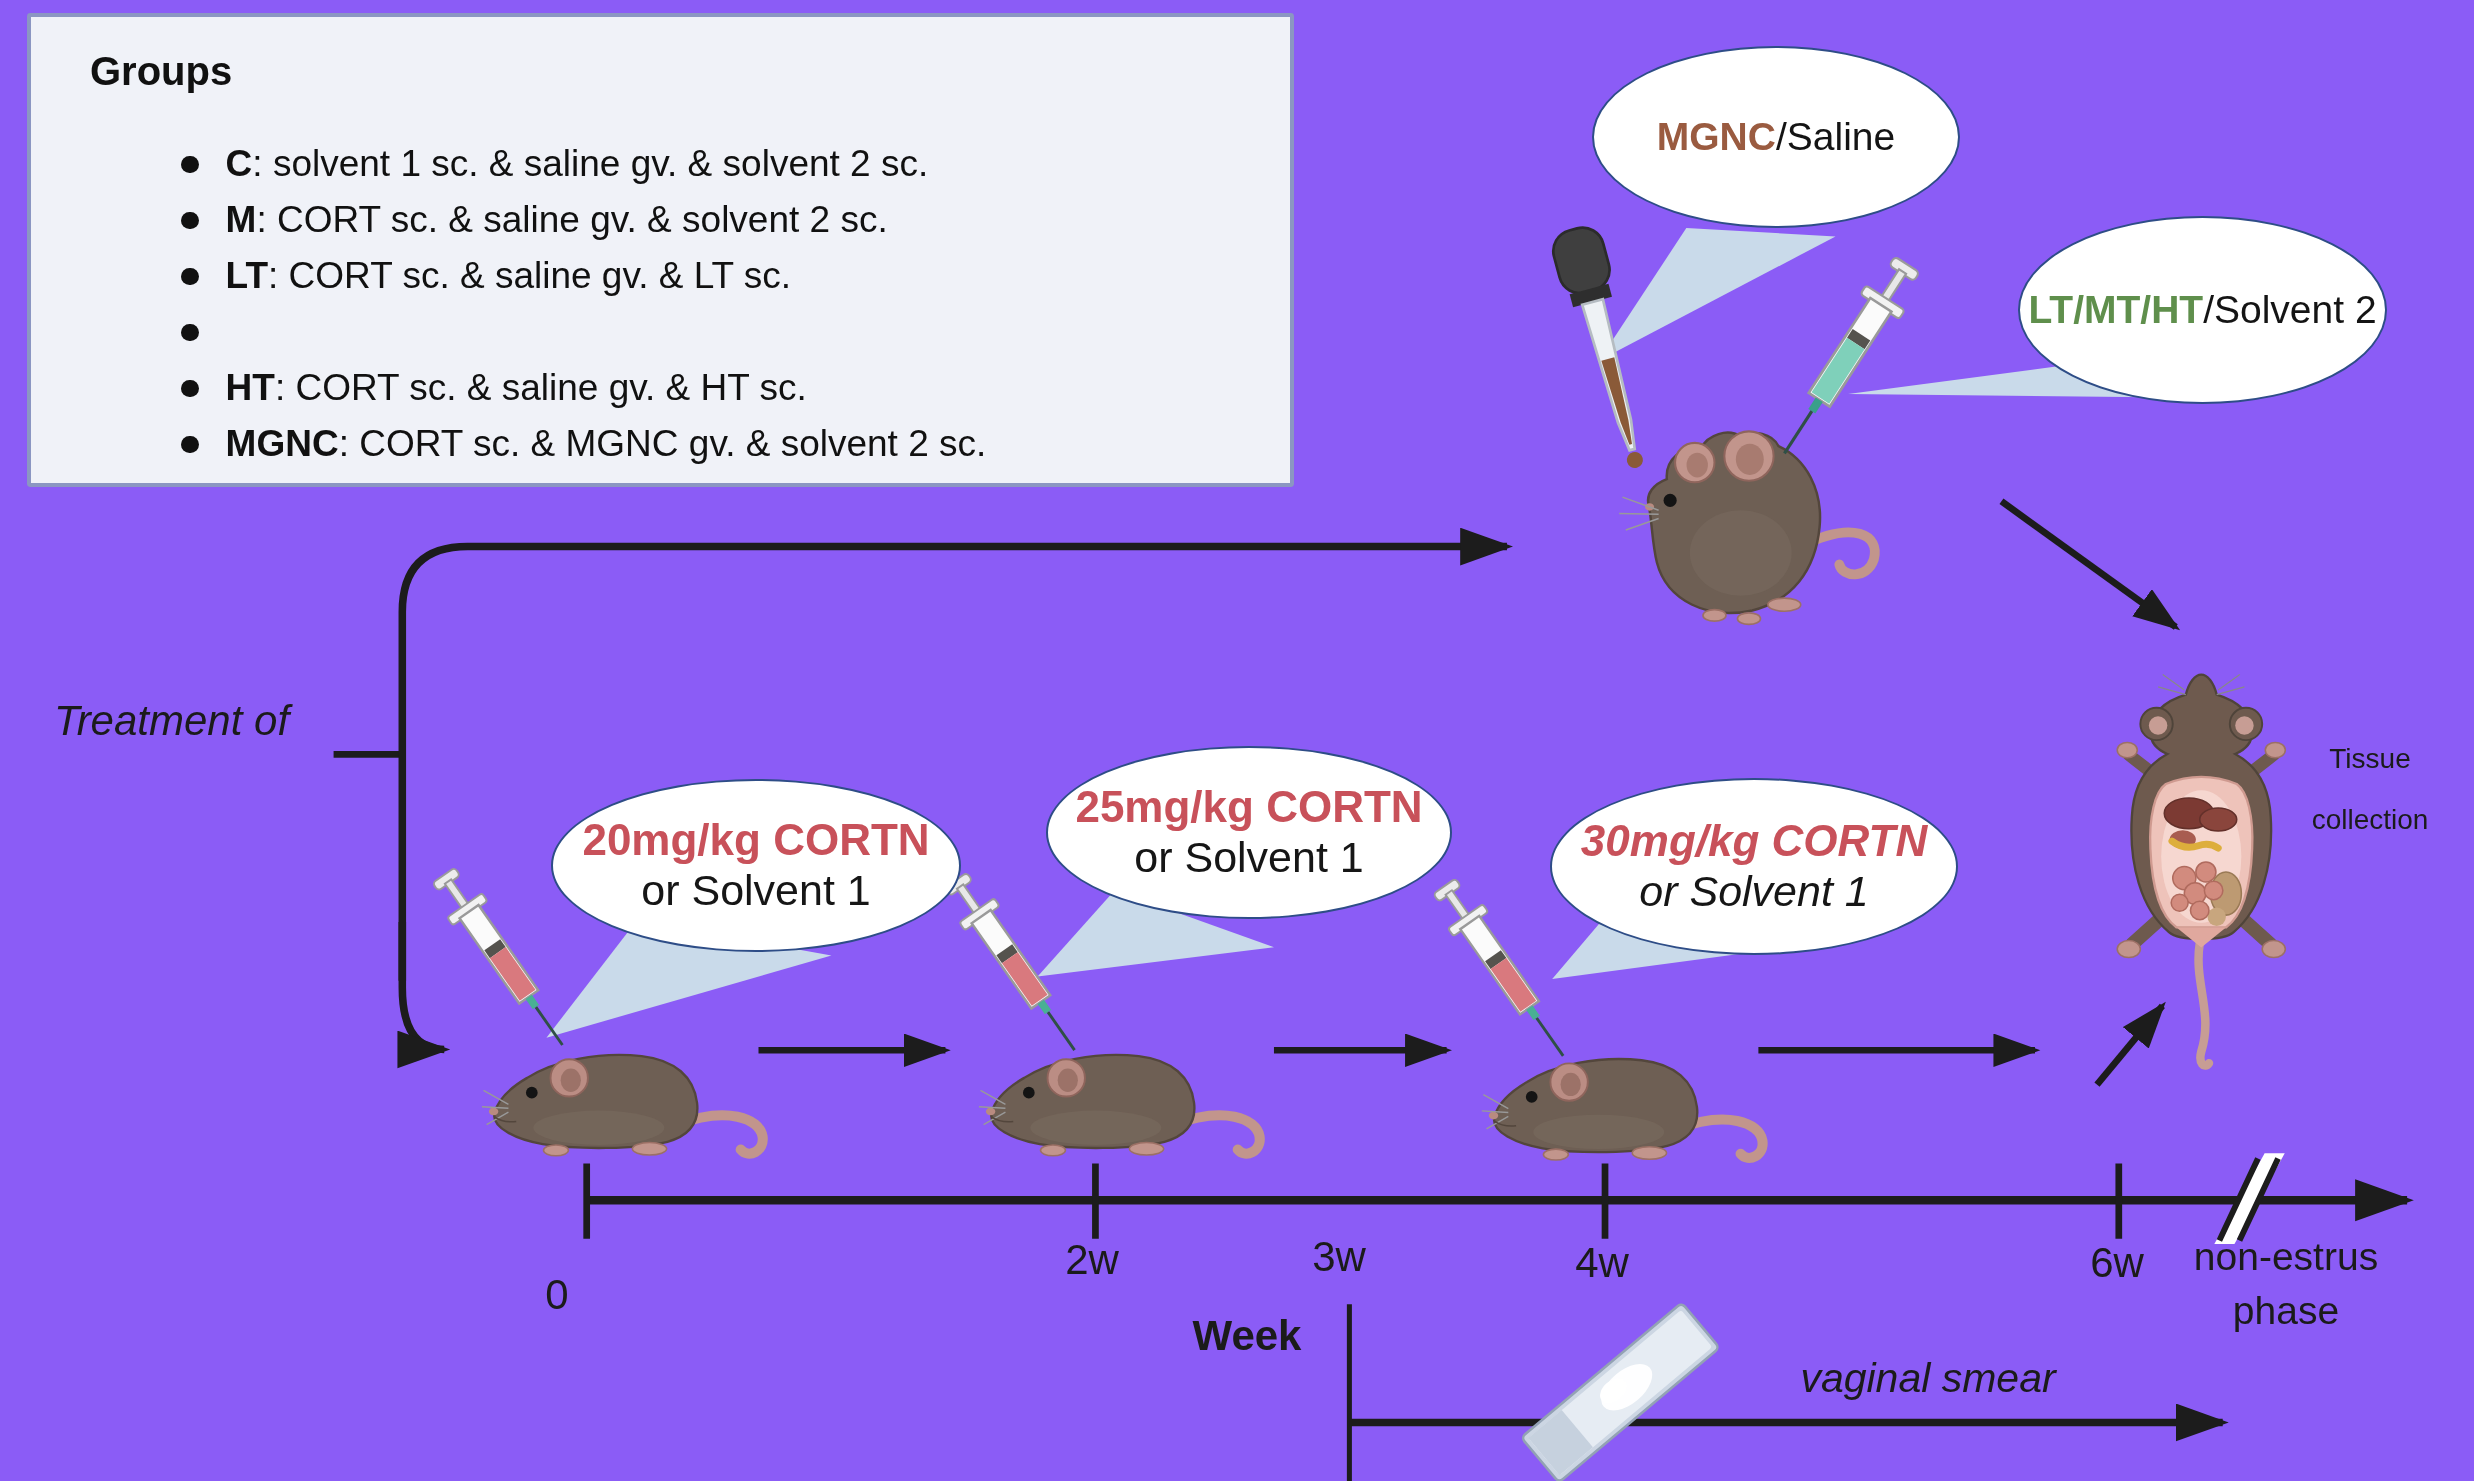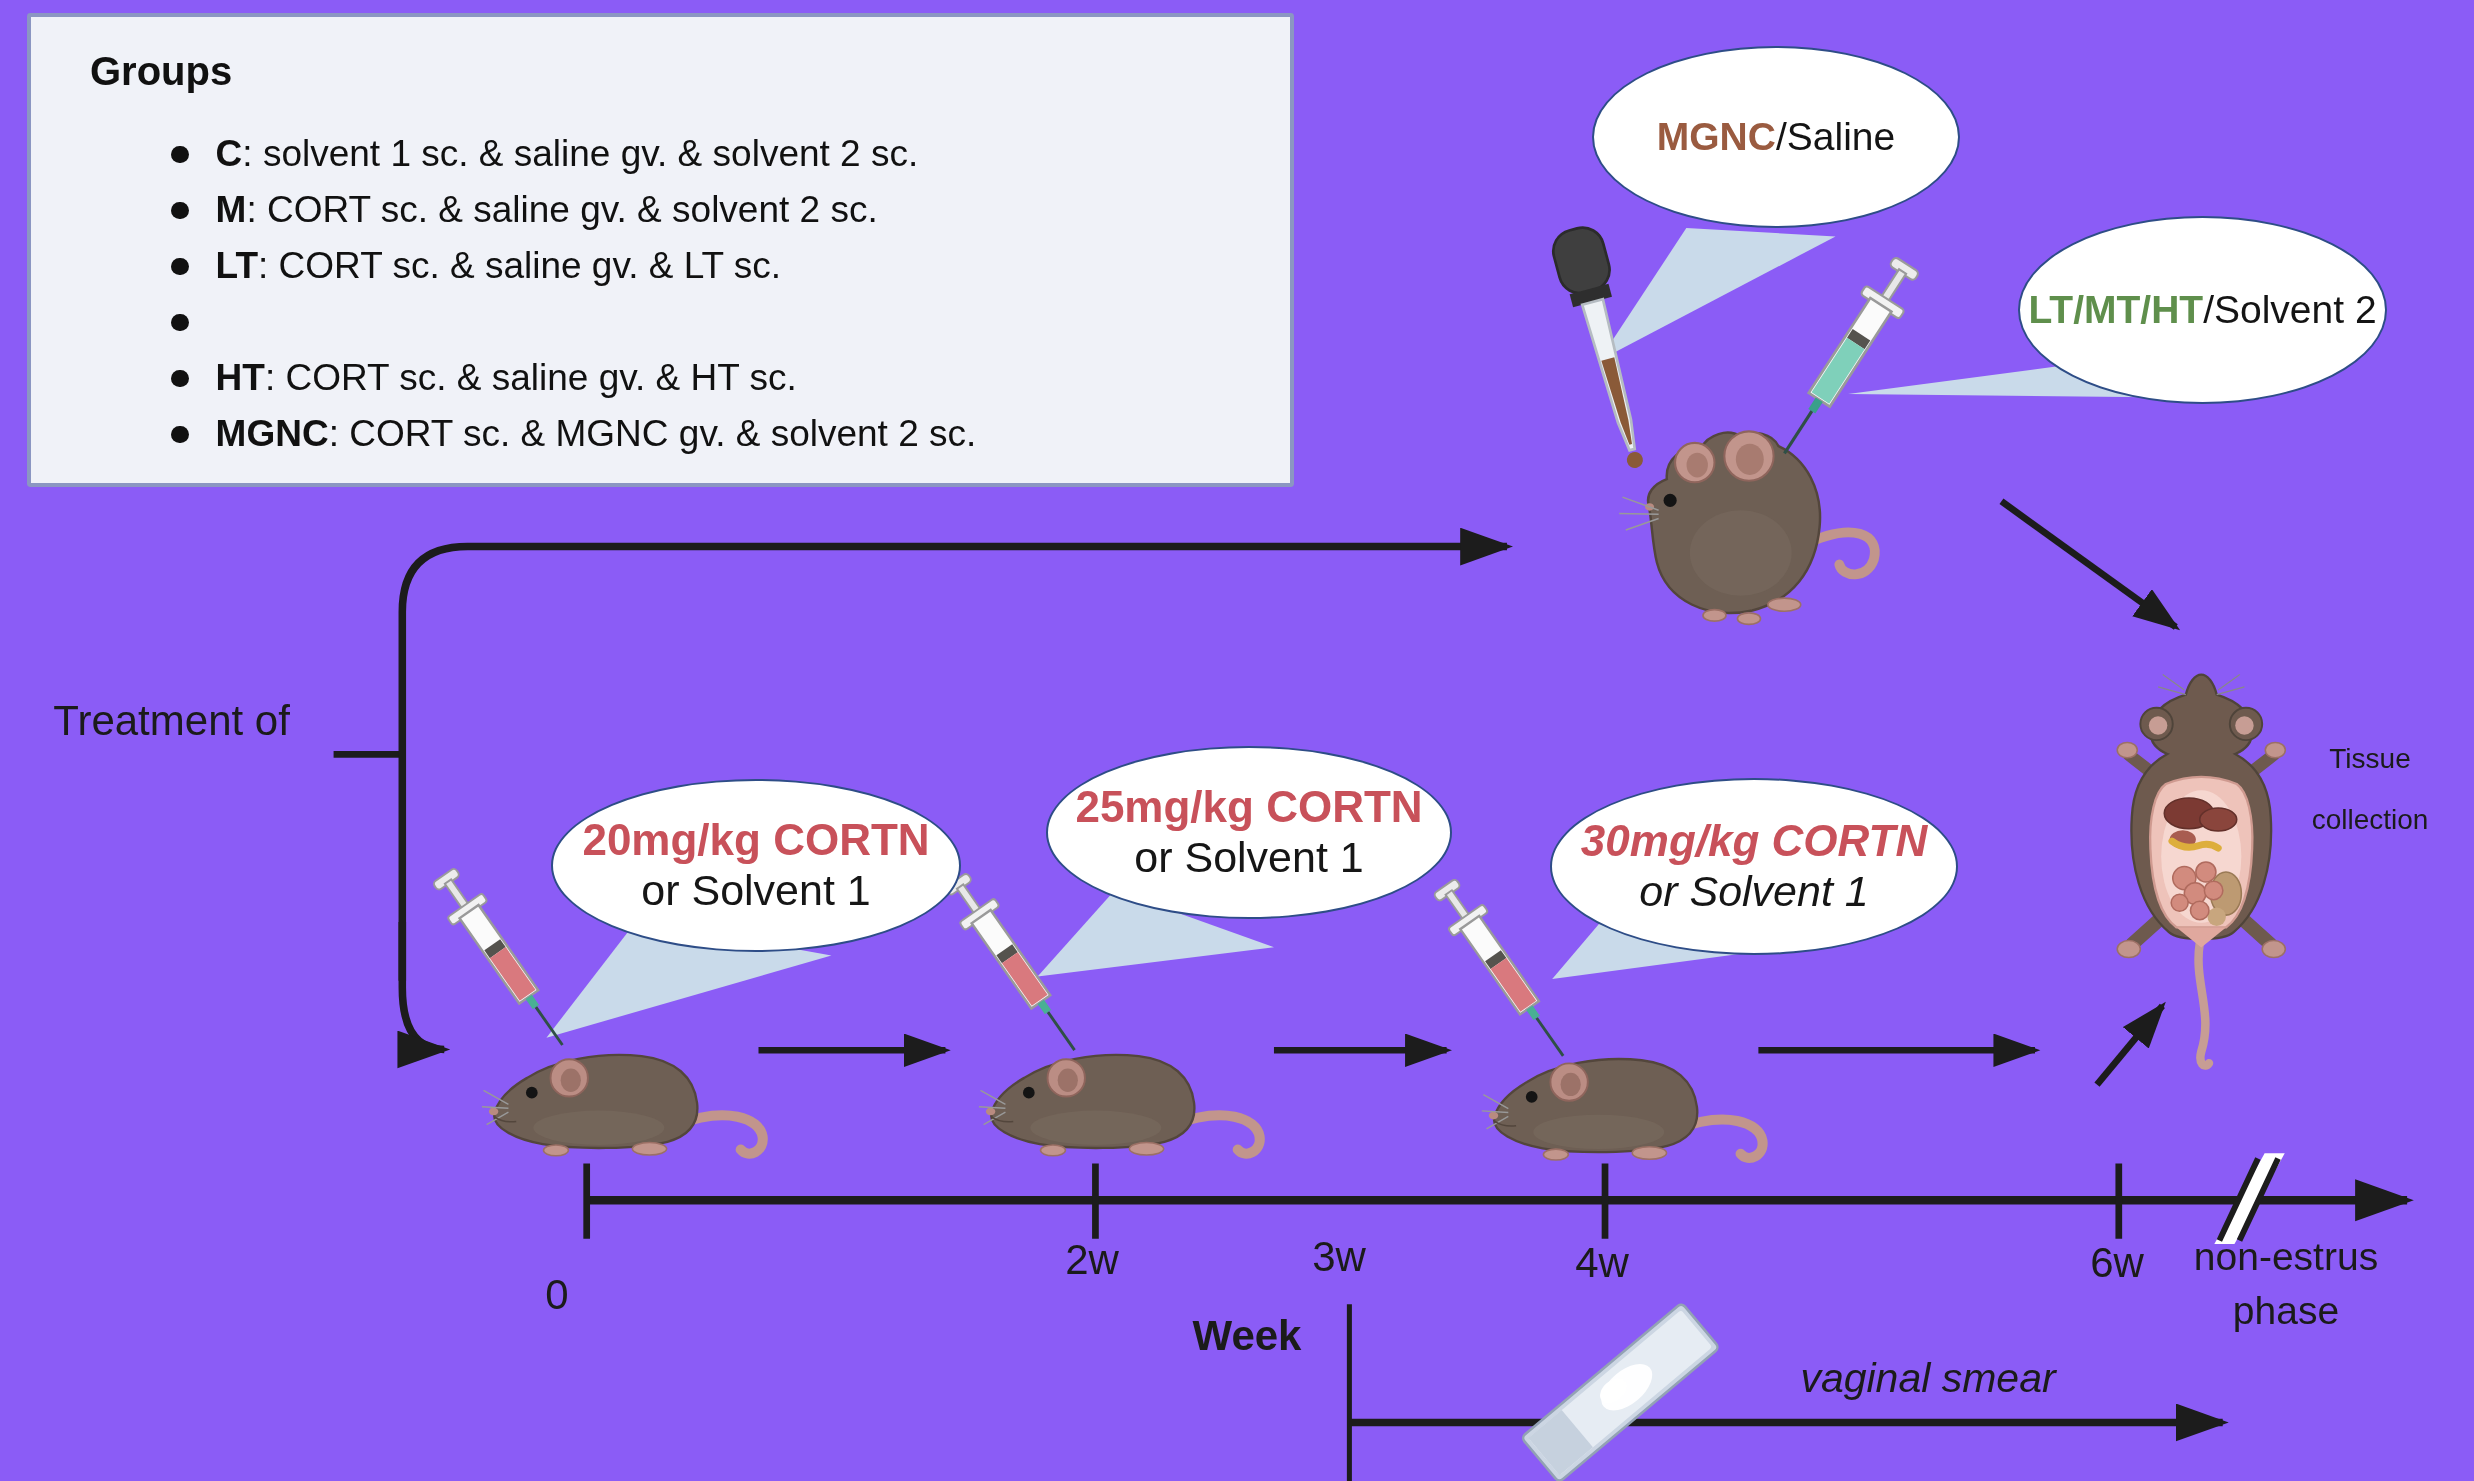--- a/index.html
+++ b/index.html
@@ -24,27 +24,27 @@
   .hl-green{color:var(--accent-green); font-weight:700;}
   .dose-line1{font-size:44px; font-weight:700; color:var(--accent-red); line-height:1.15;}
   .dose-line2{font-size:43px; color:#161616; line-height:1.15;}
   .t{position:absolute; z-index:3; transform:translate(-50%,-50%); white-space:nowrap; color:#1b1b1b;}
   .tick-lbl{font-size:42px;}
   #groups-box{
     position:absolute; left:27px; top:13.4px; width:1259px; height:466px; z-index:2;
     background:var(--box-fill); border:4.2px solid var(--box-border); border-radius:3.4px;
   }
   #groups-title{position:absolute; left:59px; top:32px; font-size:40px; font-weight:700; color:#111;}
-  #groups-list{position:absolute; left:132px; top:101px; right:17px; list-style:none; margin:8px; padding:0;}
+  #groups-list{position:absolute; left:132px; top:101px; right:17px; list-style:none; margin:18px; padding:0;}
   #groups-list li{display:flex; align-items:center; height:56px; font-size:37px; color:#111; white-space:nowrap;}
   #groups-list .dot{width:17.6px; height:17.6px; border-radius:50%; background:#111; margin-right:27px; flex:none;}
   #groups-list .g-label{font-weight:700;}
   #treatment-label{
     position:absolute; left:12.6px; top:689px; width:318px; z-index:3;
-    text-align:center; font-size:42px; line-height:64px; color:#1b1b1b;
+    text-align:center; font-size:42px; line-height:64px; color:#1b1b1b;font-style:italic;
   }
   #lbl-nonestrus-block{text-align:center; font-size:39px; line-height:54px;}
   #lbl-tissue-block{text-align:center; font-size:28px; line-height:61px;}
   #lbl-week{font-size:42px; font-weight:700;}
   #lbl-vaginal{font-size:41px;font-style:italic;}
   #lbl-zero{font-size:42px;}
 </style>
 </head>
 <body>
 

